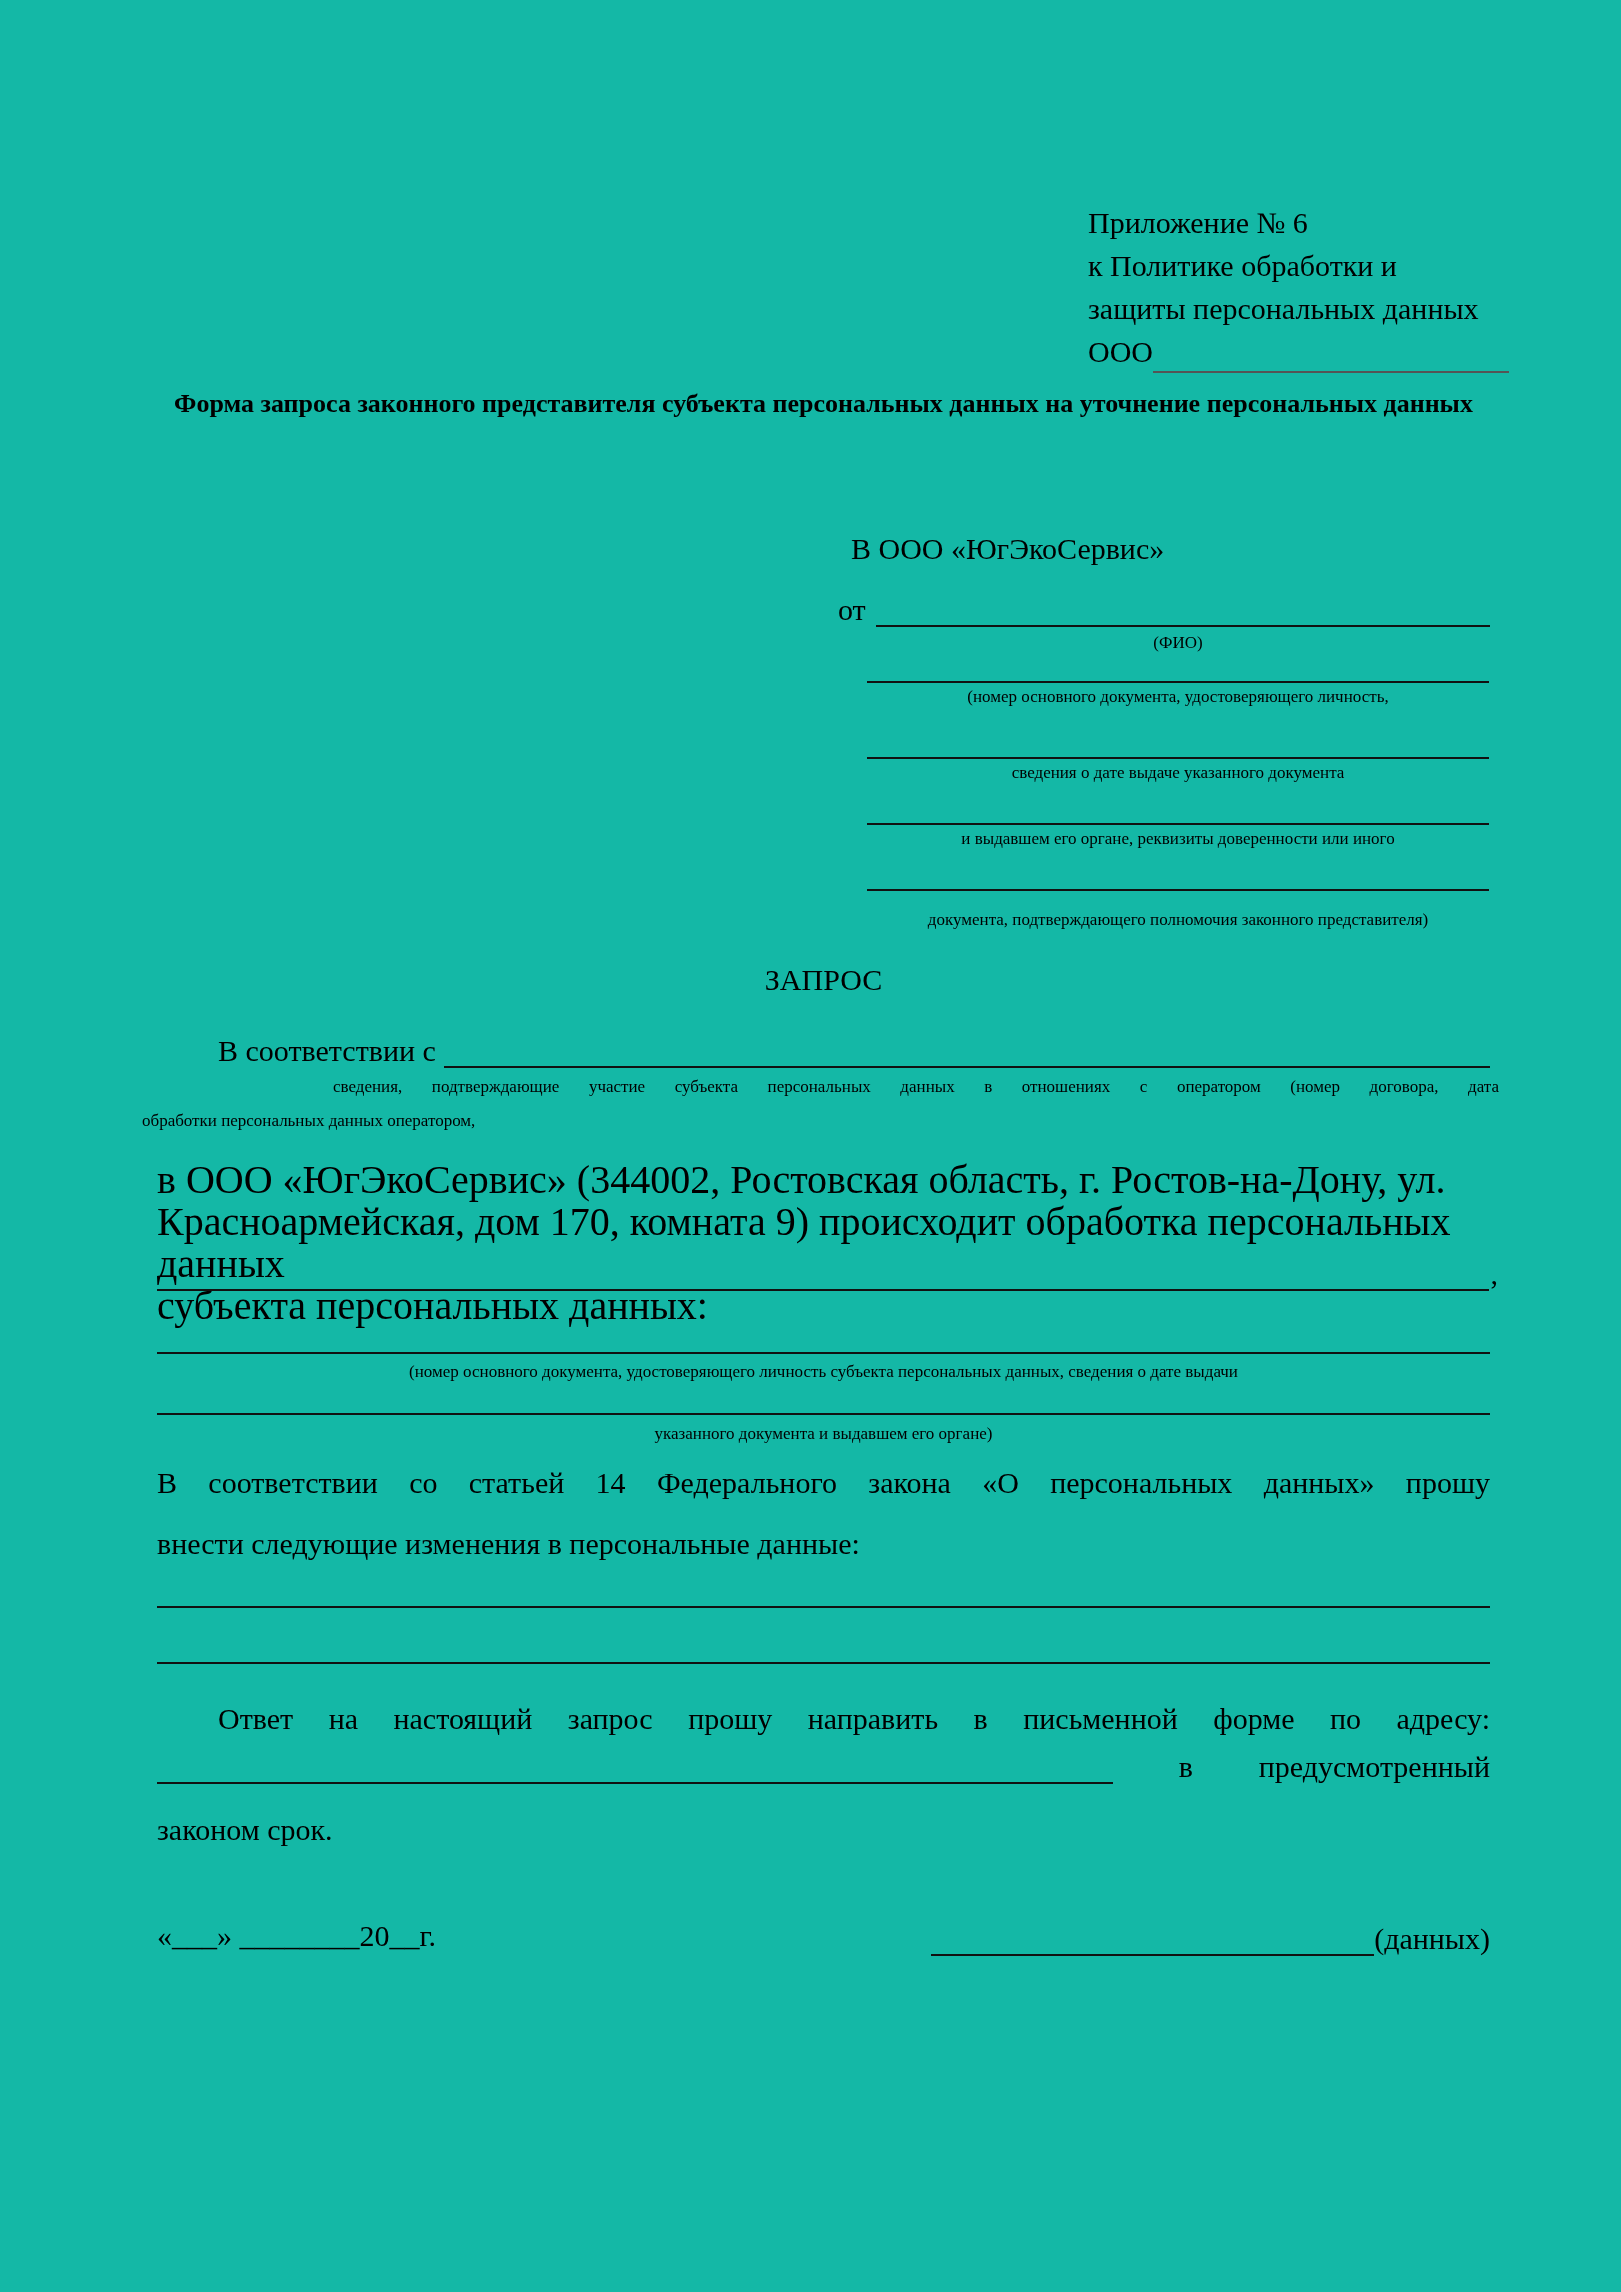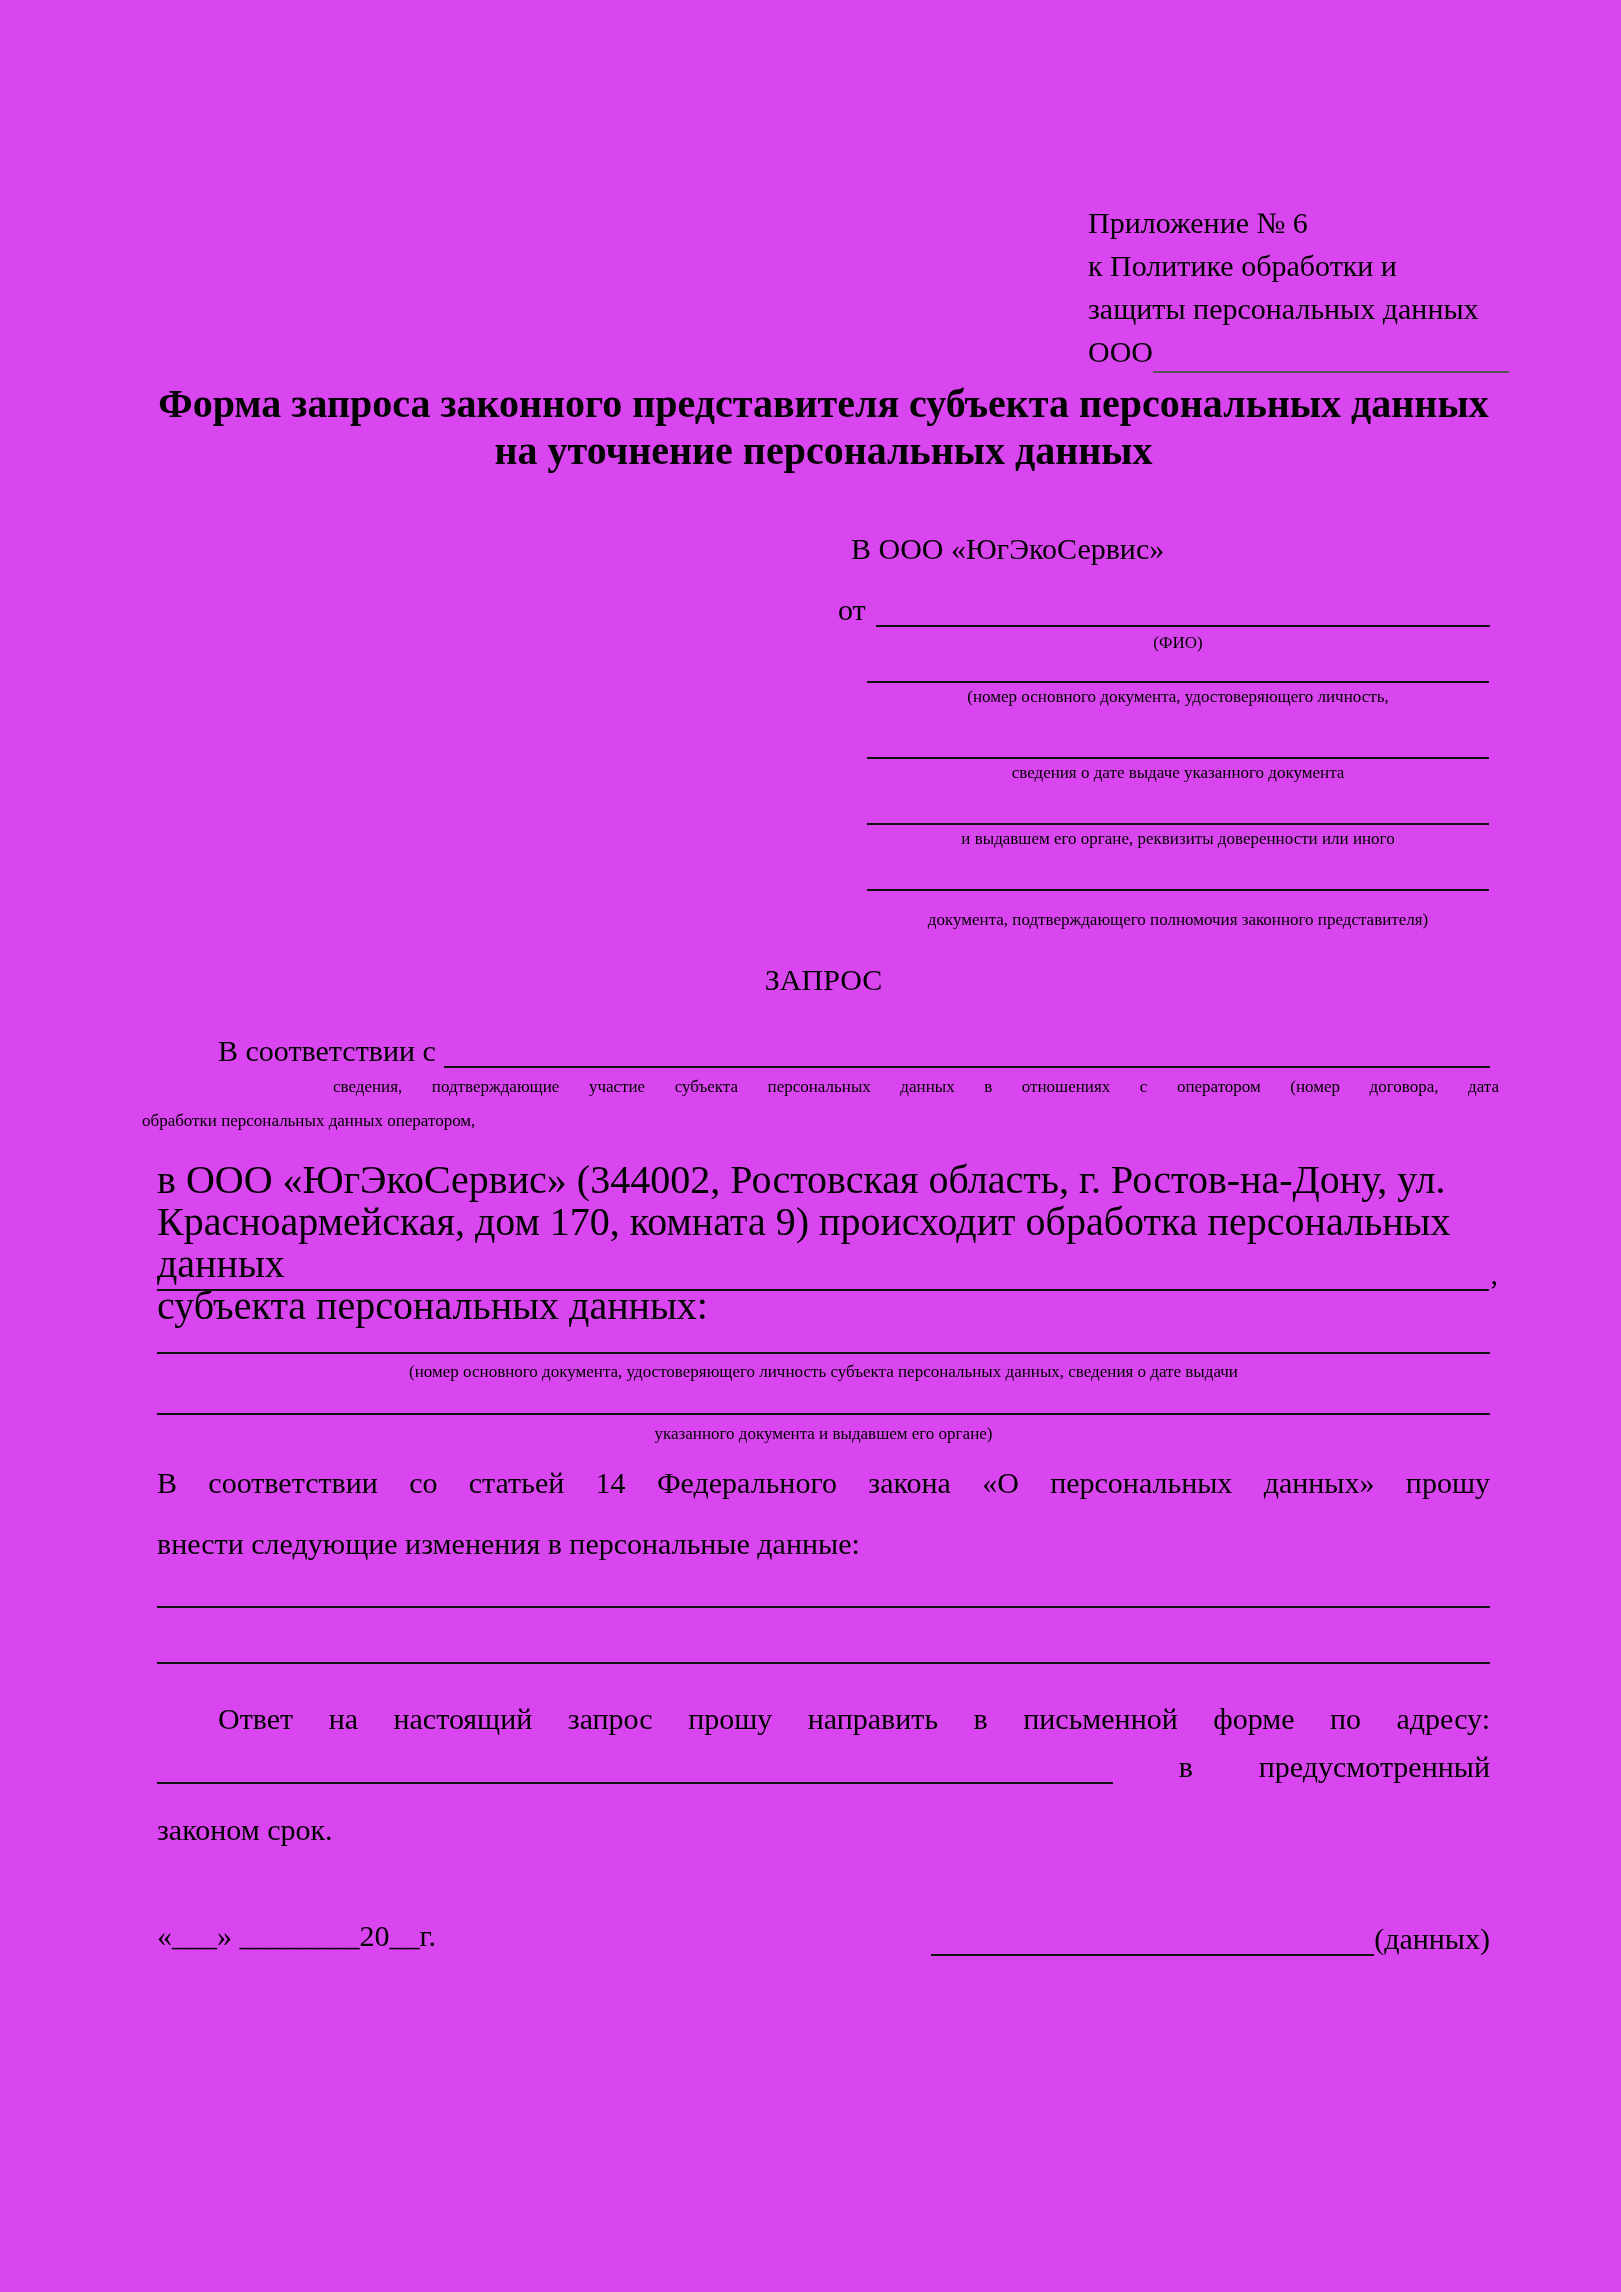--- a/index.html
+++ b/index.html
@@ -1,35 +1,35 @@
 <!DOCTYPE html>
 <html><head>
 <meta charset="utf-8">
 <style>
   * { margin:0; padding:0; box-sizing:border-box; }
   html,body { background:#e8e8e8; }
   .page {
     position:relative;
     width:1621px; height:2293px;
     margin:0 auto;
-    background:#d946ef;
+    background:#14b8a6;
     color:#000000;
     font-family:"Liberation Serif","DejaVu Serif",serif;
     font-size:30px;
     overflow:hidden;
   }
   .abs { position:absolute; }
   .appendix { line-height:43px; }
   .ooo-row { display:flex; align-items:flex-end; }
   .ul { border-bottom:2.9px solid #111; }
   .ul-thin { border-bottom:2px solid #555; }
   .grow { flex:1 1 auto; }
   .title {
     text-align:center; font-weight:bold;
-    font-size:40px; line-height:47px;
+    font-size:26px; line-height:47px;
   }
   .flexrow { display:flex; align-items:flex-end; }
   .small { font-size:17px; }
   .cap-center { display:flex; justify-content:center; white-space:nowrap; }
   .line-bar { border-top:2.9px solid #111; height:0; }
   .jline { text-align:justify; text-align-last:justify; }
   .footnote { line-height:34px; }
   .oper { font-size:40px; line-height:42px; }
   .from-label { padding-right:9.8px; }
   .intro-label { white-space:nowrap; padding-right:7.8px; }

